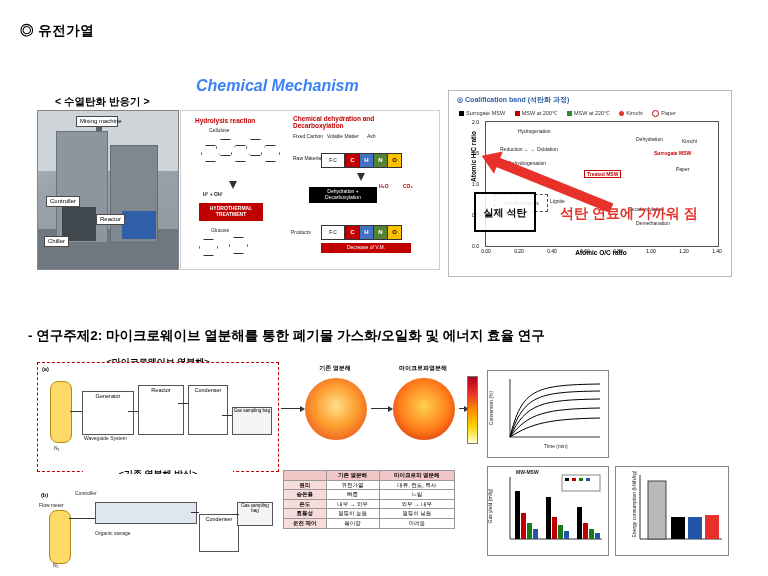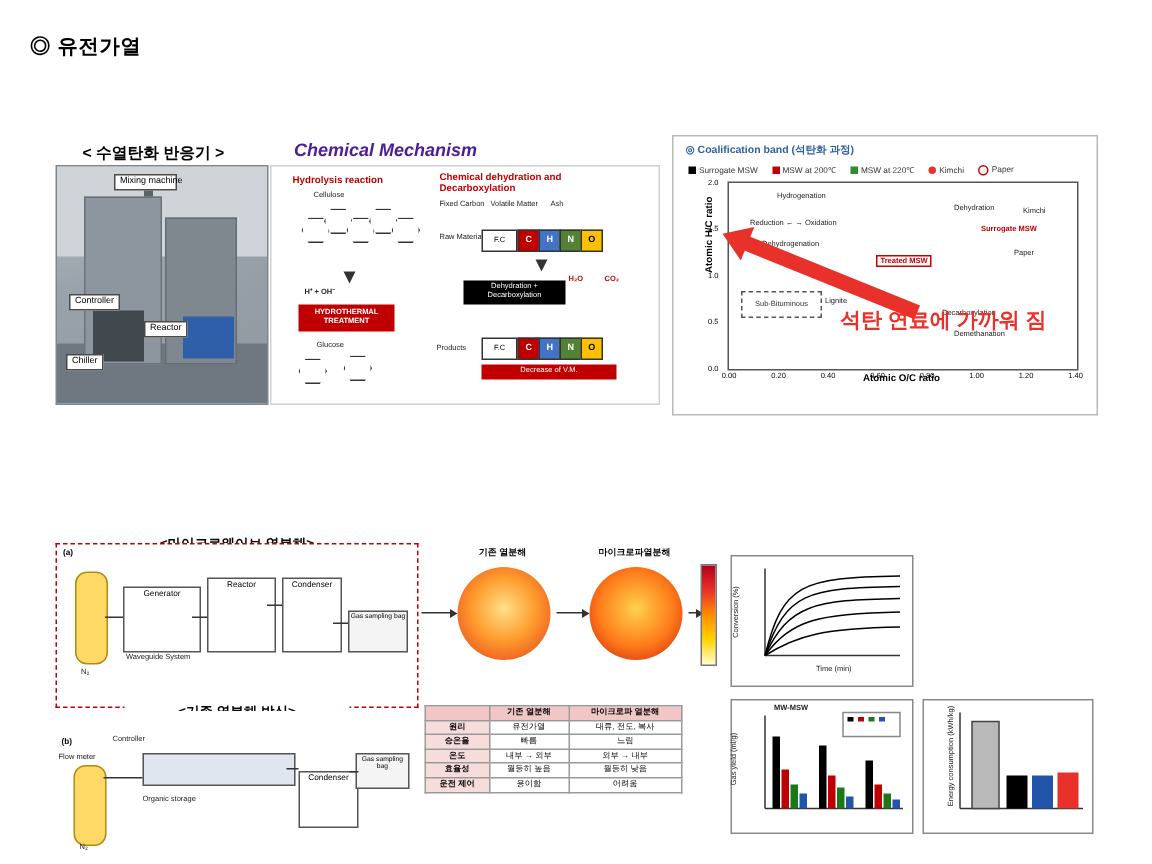--- a/index.html
+++ b/index.html
@@ -52,22 +52,22 @@
   .cap-mixing{left:76px;top:116px;width:34px;text-align:center;}
   .cap-controller{left:46px;top:196px;}
   .cap-reactor{left:96px;top:214px;}
   .cap-chiller{left:44px;top:236px;}
 
   .p1-mech{
     position:absolute;left:180px;top:110px;width:258px;height:158px;
     border:1px solid #cfcfcf;background:#fff;
   }
   .mech-title{
-    position:absolute;left:196px;top:93px;
-    color:#4c1d95;font-weight:bold;font-size:12px;font-style:italic;
+    position:absolute;left:196px;top:77px;
+    color:#3b82f6;font-weight:bold;font-size:16px;font-style:italic;
   }
   .mech-sub{position:absolute;font-size:6.5px;color:#c00000;font-weight:bold;}
   .ms1{left:14px;top:6px;}
   .ms2{left:112px;top:4px;width:120px;}
   .mech-box{
     position:absolute;border:1px solid #555;font-size:5.5px;text-align:center;
     padding:1px 2px;background:#fff;line-height:1.15;
   }
   .chain{position:absolute;left:20px;top:22px;width:76px;height:46px;}
   .hex{
@@ -214,20 +214,21 @@
   .tbl td.h{background:#f7dcdc;font-weight:bold;}
 
   .ln{position:absolute;background:#333;}
 </style>
 </head>
 <body>
 
 <div class="slide">
 
   <div class="h-section">◎ 유전가열</div>
+  <div class="h-topic2">- 연구주제2: 마이크로웨이브 열분해를 통한 폐기물 가스화/오일화 및 에너지 효율 연구</div>
 
   <div class="p1-label">&lt; 수열탄화 반응기 &gt;</div>
 
   <div class="photo">
     <div class="lab-wall"></div>
     <div class="lab-floor"></div>
     <div class="tube"></div>
     <div class="rack"></div>
     <div class="rack2"></div>
     <div class="blue"></div>
@@ -325,20 +326,21 @@
       <div class="tiny red-t" style="left:168px;top:28px;font-weight:bold;">Surrogate MSW</div>
       <div class="tiny" style="left:196px;top:16px;">Kimchi</div>
       <div class="tiny" style="left:190px;top:44px;">Paper</div>
     </div>
 
     <div class="axis-x">Atomic O/C ratio</div>
     <div class="axis-y">Atomic H/C ratio</div>
   </div>
 
   <div class="red-arrow" style="left:492px;top:180px;"></div>
+  <div class="real-coal">실제 석탄</div>
   <div class="red-note">석탄 연료에 가까워 짐</div>
 
   <div class="p2-wrap">
 
     <div class="mw-title">&lt;마이크로웨이브 열분해&gt;</div>
     <div class="p2-left">
       <div class="lbl-a">(a)</div>
       <div class="yellowtube"></div>
       <div class="tiny" style="left:16px;top:82px;">N₂</div>
       <div class="mech-box" style="left:44px;top:28px;width:46px;height:40px;">Generator</div>

